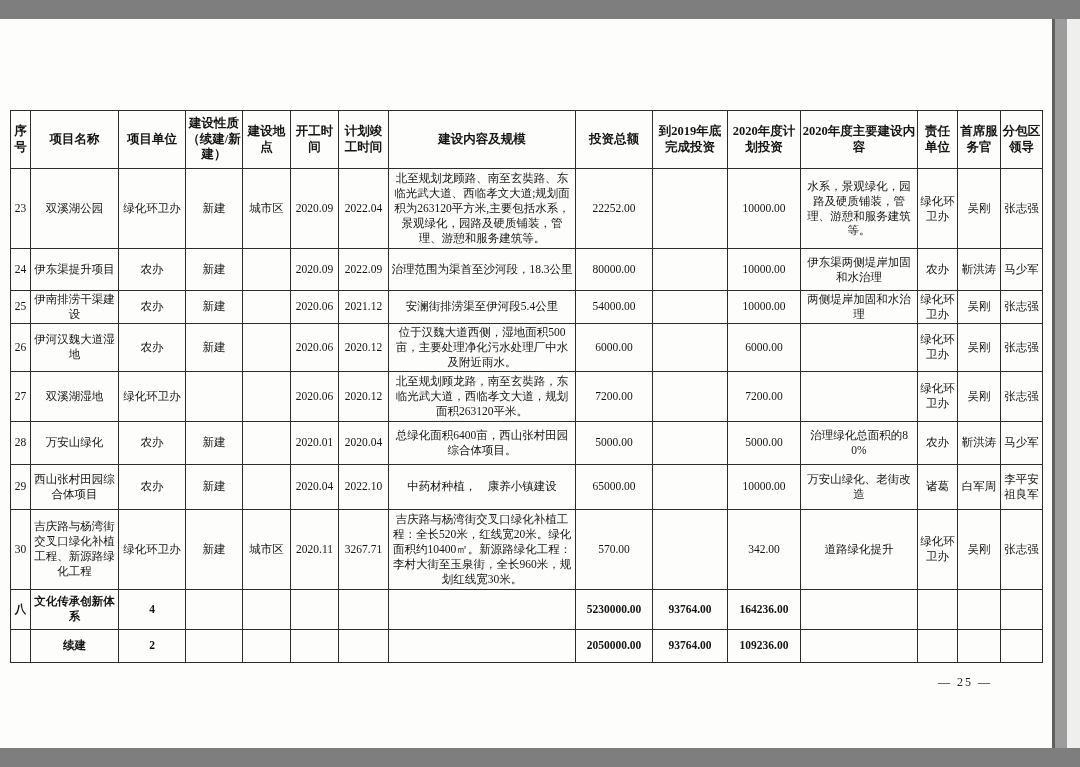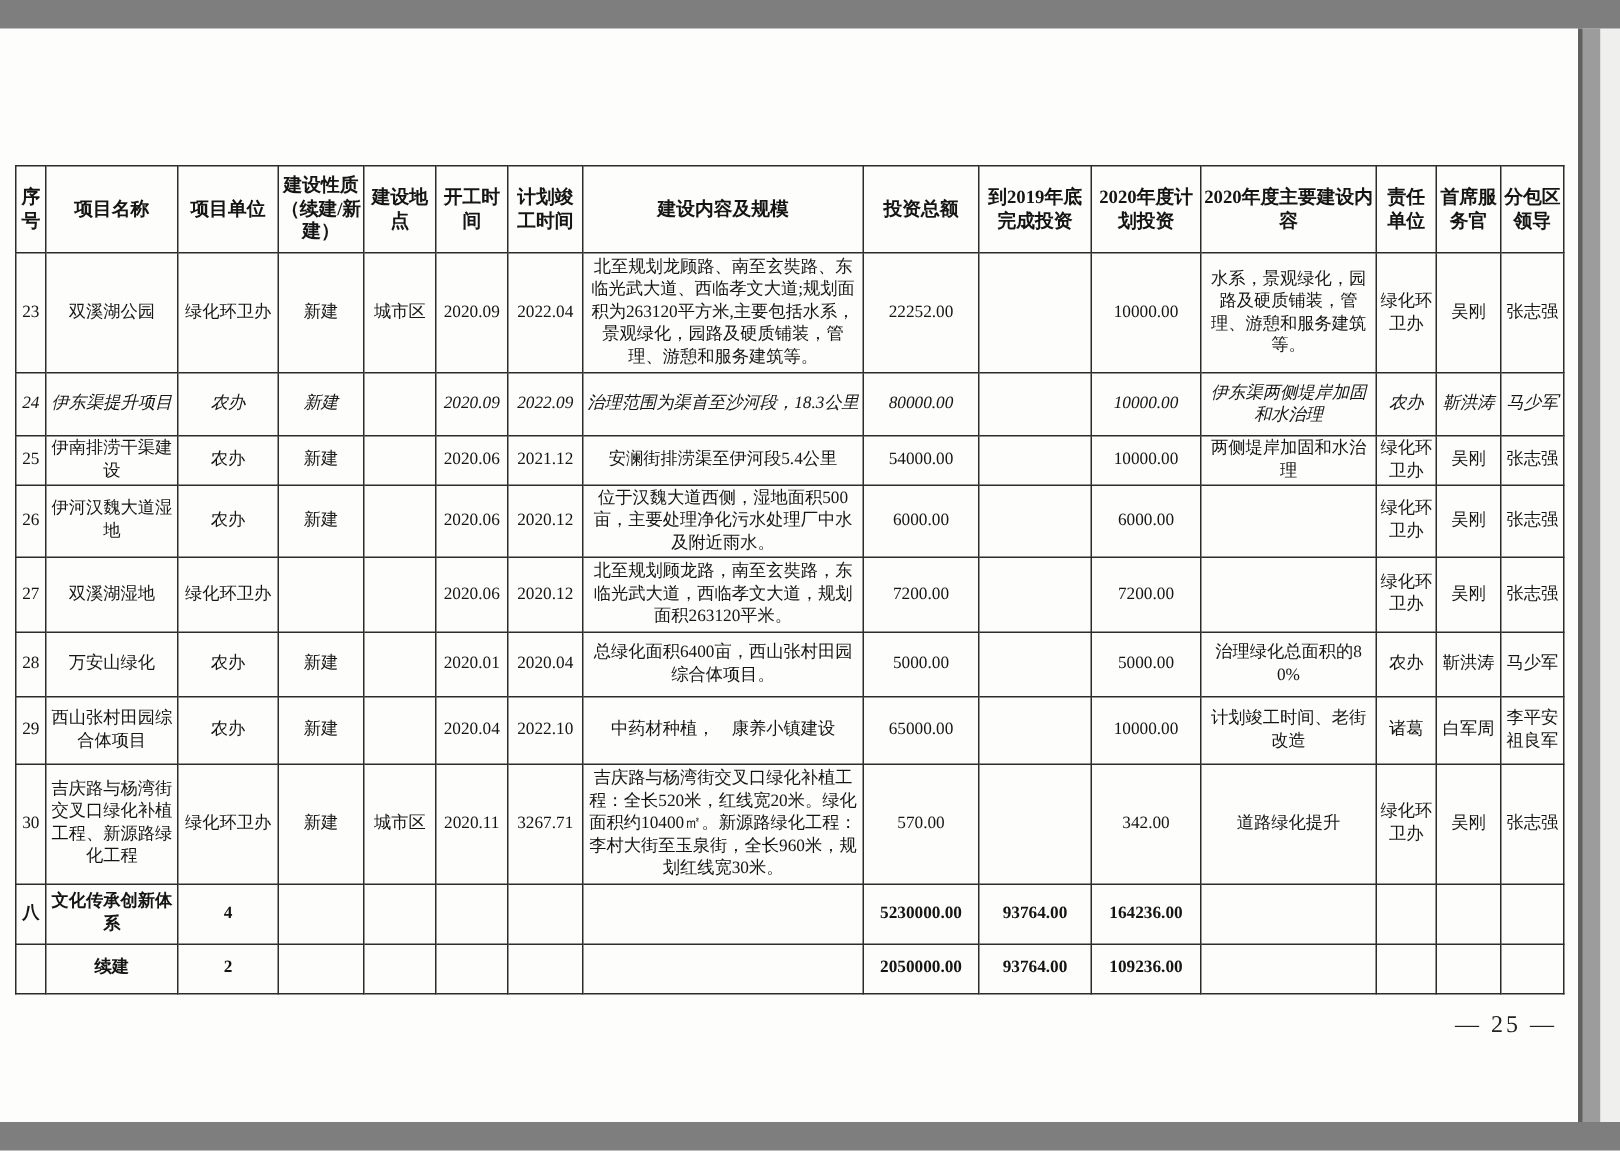--- a/index.html
+++ b/index.html
@@ -26,22 +26,22 @@
     text-align:center;vertical-align:middle;
     font-size:11.5px;line-height:1.3;
     overflow:hidden;word-break:break-all;
   }
   table.doc th{font-weight:bold;font-size:12.5px;line-height:1.25;padding:2px 1px;}
   table.doc thead tr{height:58px;padding-left:29px;}
   td.col-7{text-align:justify;text-justify:inter-ideograph;line-height:1.18;padding:1px 3px;}
   td.col-11{line-height:1.25;}
   tr.summary td{font-weight:bold;}
   .page-number{
-    position:absolute;left:970px;top:656px;
-    font-size:16px;letter-spacing:2px;white-space:nowrap;color:#222;
+    position:absolute;left:938px;top:656px;
+    font-size:12px;letter-spacing:2px;white-space:nowrap;color:#222;
   }
 </style>
 </head>
 <body>
 
 <div>
   <div class="scan-band top"></div>
 
   <div class="page">
     <table class="doc">
@@ -92,21 +92,21 @@
             <td class="col-6">2022.04</td>
             <td class="col-7">北至规划龙顾路、南至玄奘路、东临光武大道、西临孝文大道;规划面积为263120平方米,主要包括水系，景观绿化，园路及硬质铺装，管理、游憩和服务建筑等。</td>
             <td class="col-8">22252.00</td>
             <td class="col-9"></td>
             <td class="col-10">10000.00</td>
             <td class="col-11">水系，景观绿化，园路及硬质铺装，管理、游憩和服务建筑等。</td>
             <td class="col-12">绿化环卫办</td>
             <td class="col-13">吴刚</td>
             <td class="col-14">张志强</td>
           </tr>
-          <tr style="height: 42px; font-style: italic;">
+          <tr style="height: 42px;">
             <td class="col-0">24</td>
             <td class="col-1">伊东渠提升项目</td>
             <td class="col-2">农办</td>
             <td class="col-3">新建</td>
             <td class="col-4"></td>
             <td class="col-5">2020.09</td>
             <td class="col-6">2022.09</td>
             <td class="col-7">治理范围为渠首至沙河段，18.3公里</td>
             <td class="col-8">80000.00</td>
             <td class="col-9"></td>
@@ -189,21 +189,21 @@
             <td class="col-1">西山张村田园综合体项目</td>
             <td class="col-2">农办</td>
             <td class="col-3">新建</td>
             <td class="col-4"></td>
             <td class="col-5">2020.04</td>
             <td class="col-6">2022.10</td>
             <td class="col-7">中药材种植，　康养小镇建设</td>
             <td class="col-8">65000.00</td>
             <td class="col-9"></td>
             <td class="col-10">10000.00</td>
-            <td class="col-11">计划竣工时间、老街改造</td>
+            <td class="col-11">万安山绿化、老街改造</td>
             <td class="col-12">诸葛</td>
             <td class="col-13">白军周</td>
             <td class="col-14">李平安 祖良军</td>
           </tr>
           <tr style="height: 80px;">
             <td class="col-0">30</td>
             <td class="col-1">吉庆路与杨湾街交叉口绿化补植工程、新源路绿化工程</td>
             <td class="col-2">绿化环卫办</td>
             <td class="col-3">新建</td>
             <td class="col-4">城市区</td>

